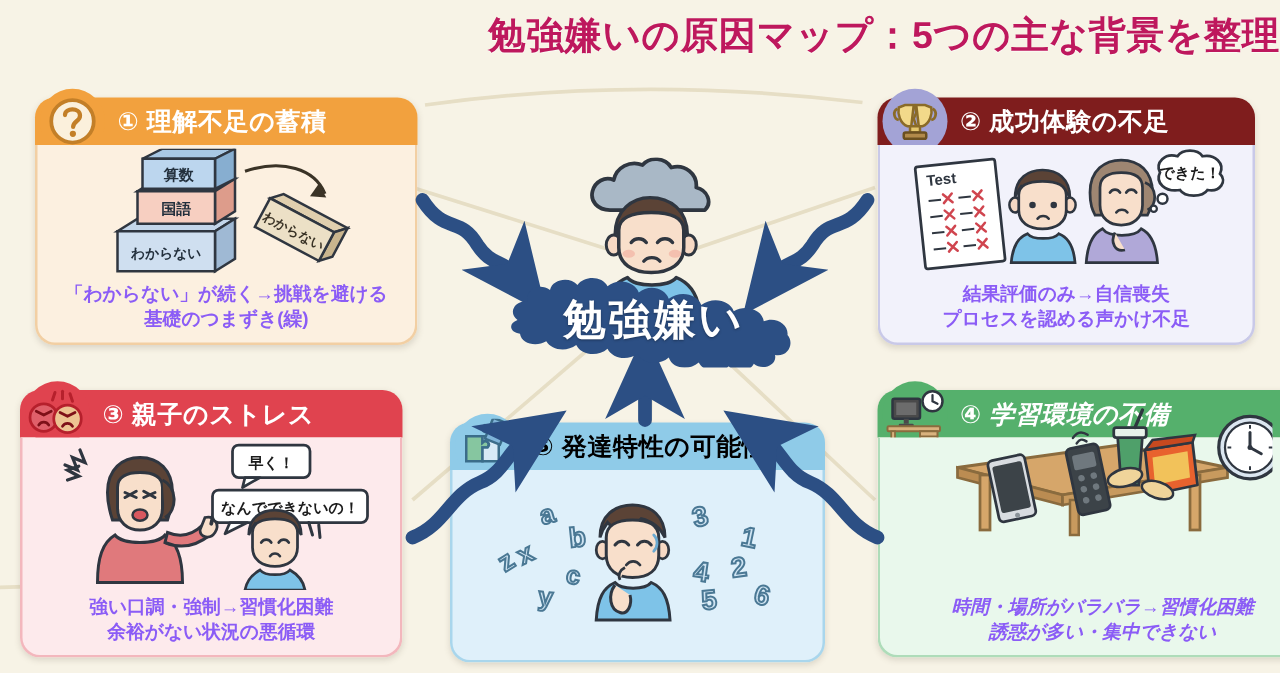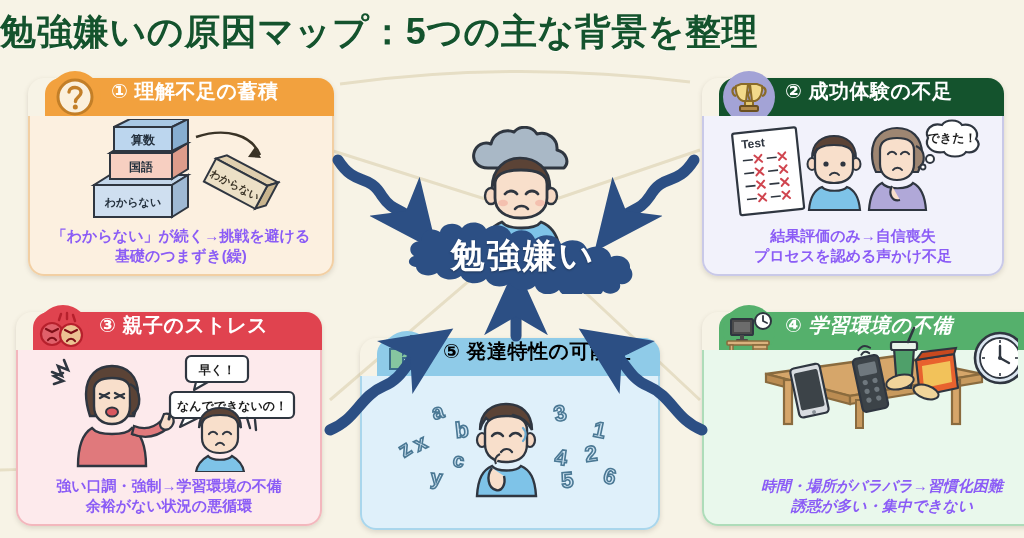--- a/index.html
+++ b/index.html
@@ -12,23 +12,23 @@
   }
   #stage {
     position: relative;
     width: 1024px; height: 538px;
     background: #f7f3e6;
   }
 
   
   #title {
     position: absolute; top: 8px; left: 0; width: 1024px;
-    text-align: left;
-    font-size: 36px; font-weight: bold; letter-spacing: .5px;
-    color: #14532d;
+    text-align: right;
+    font-size: 30px; font-weight: bold; letter-spacing: .5px;
+    color: #be185d;
     text-shadow: 0 1px 0 rgba(255,255,255,.6);
     white-space: nowrap;
   }
 
   
   #linkLayer, #arrowLayer {
     position: absolute; inset: 0; width: 1024px; height: 538px;
     pointer-events: none;
   }
   #linkLayer { z-index: 1; }
@@ -52,25 +52,24 @@
   .card {
     position: absolute; z-index: 2;
     border-radius: 16px;
     overflow: visible;
     box-shadow: 0 2px 5px rgba(90,80,60,.18);
   }
   .card .hdr {
     position: relative;
     height: 38px;
     border-radius: 16px 16px 0 0;
-    display: flex; align-items: flex-start;
+    display: flex; align-items: center;
     padding-left: 66px;
     color: #fff; font-size: 20px; font-weight: bold; letter-spacing: .5px;
     white-space: nowrap;
-    margin-left: 17px;
   }
   .card .hdr.darktext { color: #1c1c1c; }
   .card .badge {
     position: absolute; left: 4px; top: -7px;
     width: 52px; height: 52px; border-radius: 50%;
     display: flex; align-items: center; justify-content: center;
   }
   .card .body {
     border-radius: 0 0 16px 16px;
     border: 2px solid transparent; border-top: none;
@@ -97,21 +96,21 @@
   #card2 { left: 702px; top: 78px;  width: 302px; height: 198px; }
   #card3 { left: 16px;  top: 312px; width: 306px; height: 214px; }
   #card4 { left: 702px; top: 312px; width: 360px; height: 214px; font-style: italic; }
   #card5 { left: 360px; top: 338px; width: 300px; height: 192px; }
 
   
   #card1 .hdr  { background: #f2a13e; }
   #card1 .badge{ background: #f2a13e; }
   #card1 .body { background: #fcf0e0; border-color: #f2cfa3; }
 
-  #card2 .hdr  { background: #14532d; }
+  #card2 .hdr  { background: #7f1d1d; }
   #card2 .badge{ background: #a3a3d6; }
   #card2 .body { background: #f2f2fb; border-color: #c9c9e8; }
 
   #card3 .hdr  { background: #e0434f; }
   #card3 .badge{ background: #e0434f; }
   #card3 .body { background: #fdeaec; border-color: #f3b7bd; align-items: center; }
 
   #card4 .hdr  { background: #55b06c; }
   #card4 .badge{ background: #55b06c; }
   #card4 .body { background: #e9f8ec; border-color: #aedcb9; gap: 40px; }
@@ -404,21 +403,21 @@
             <path d="M22 43 C24 40 28 40 30 43" fill="none" stroke="#2f3640" stroke-width="2" stroke-linecap="round"></path>
             <path d="M14 54 C7 58 3 64 2 70 L50 70 C49 64 45 58 38 54 C34 59 18 59 14 54 Z" fill="#7ec3e8" stroke="#2f3640" stroke-width="2.2"></path>
             <g stroke="#2f3640" stroke-width="2.4" stroke-linecap="round">
               <line x1="53" y1="16" x2="56" y2="26"></line>
               <line x1="61" y1="18" x2="62" y2="28"></line>
             </g>
           </g>
         </svg>
       </div>
       <div class="cap">
-        <div>強い口調・強制→学習環境の不備</div>
+        <div>強い口調・強制→習慣化困難</div>
         <div>余裕がない状況の悪循環</div>
       </div>
     </div>
   </div>
 
   <div class="card" id="card4">
     <div class="hdr">
       <span class="badge">
         <svg width="48" height="44" viewBox="0 0 48 44">
           <rect x="6" y="10" width="22" height="16" rx="1.6" fill="#4a4a4a" stroke="#2f3640" stroke-width="2"></rect>

